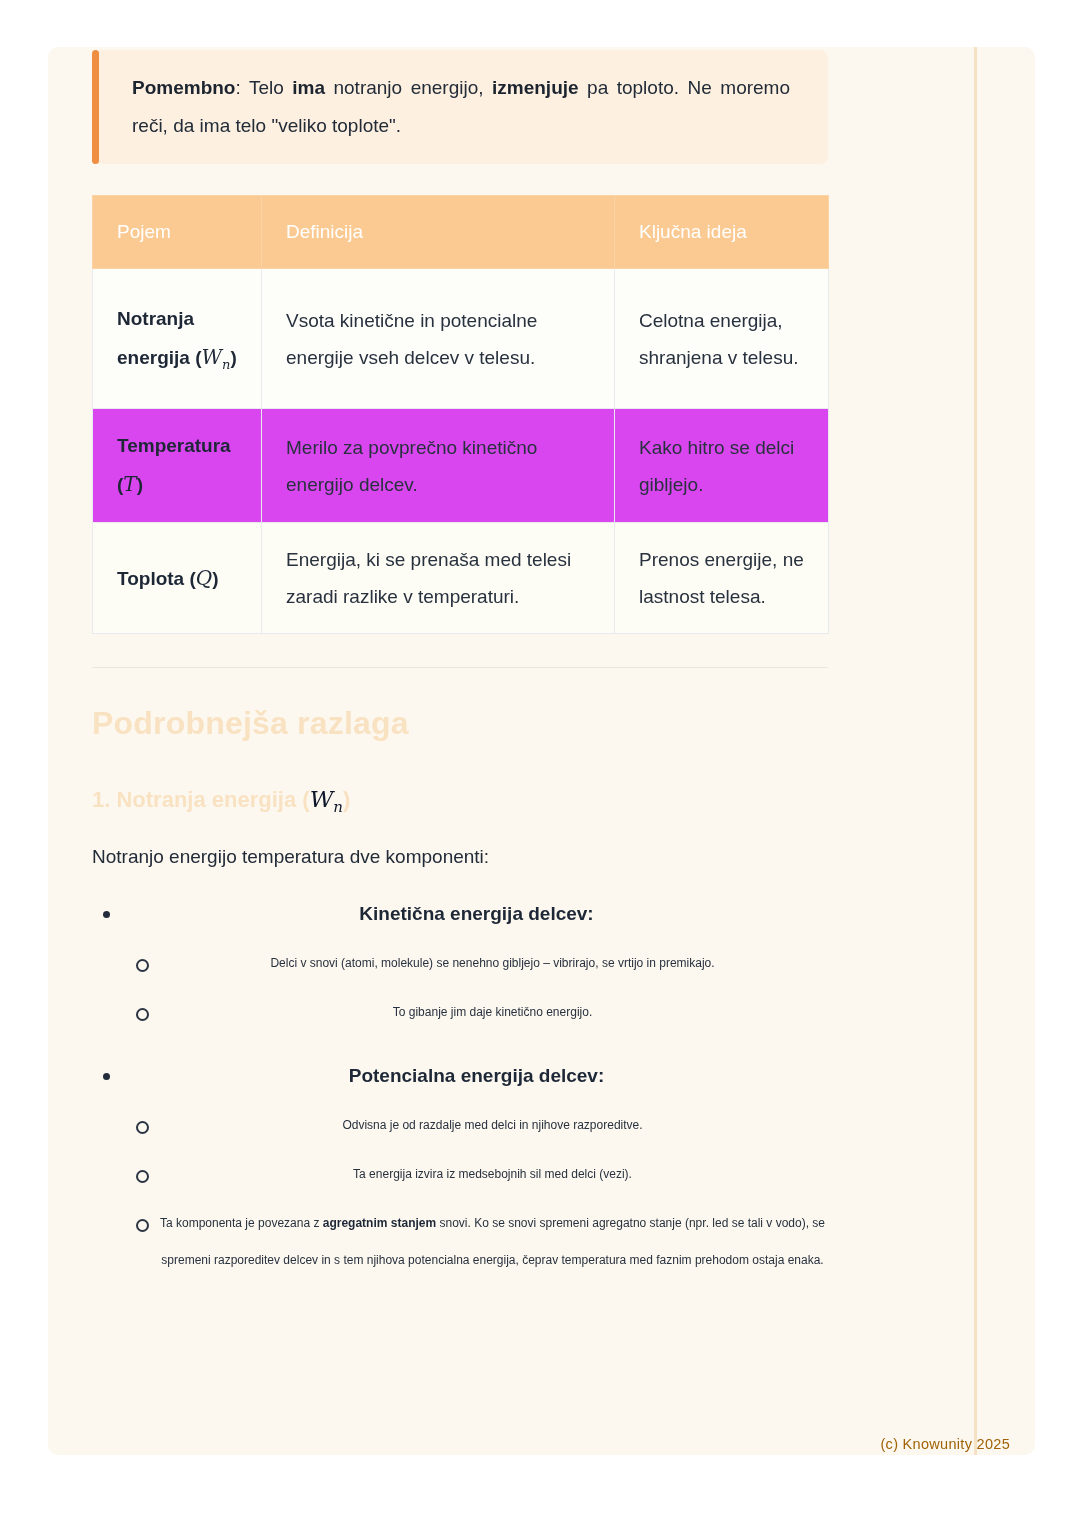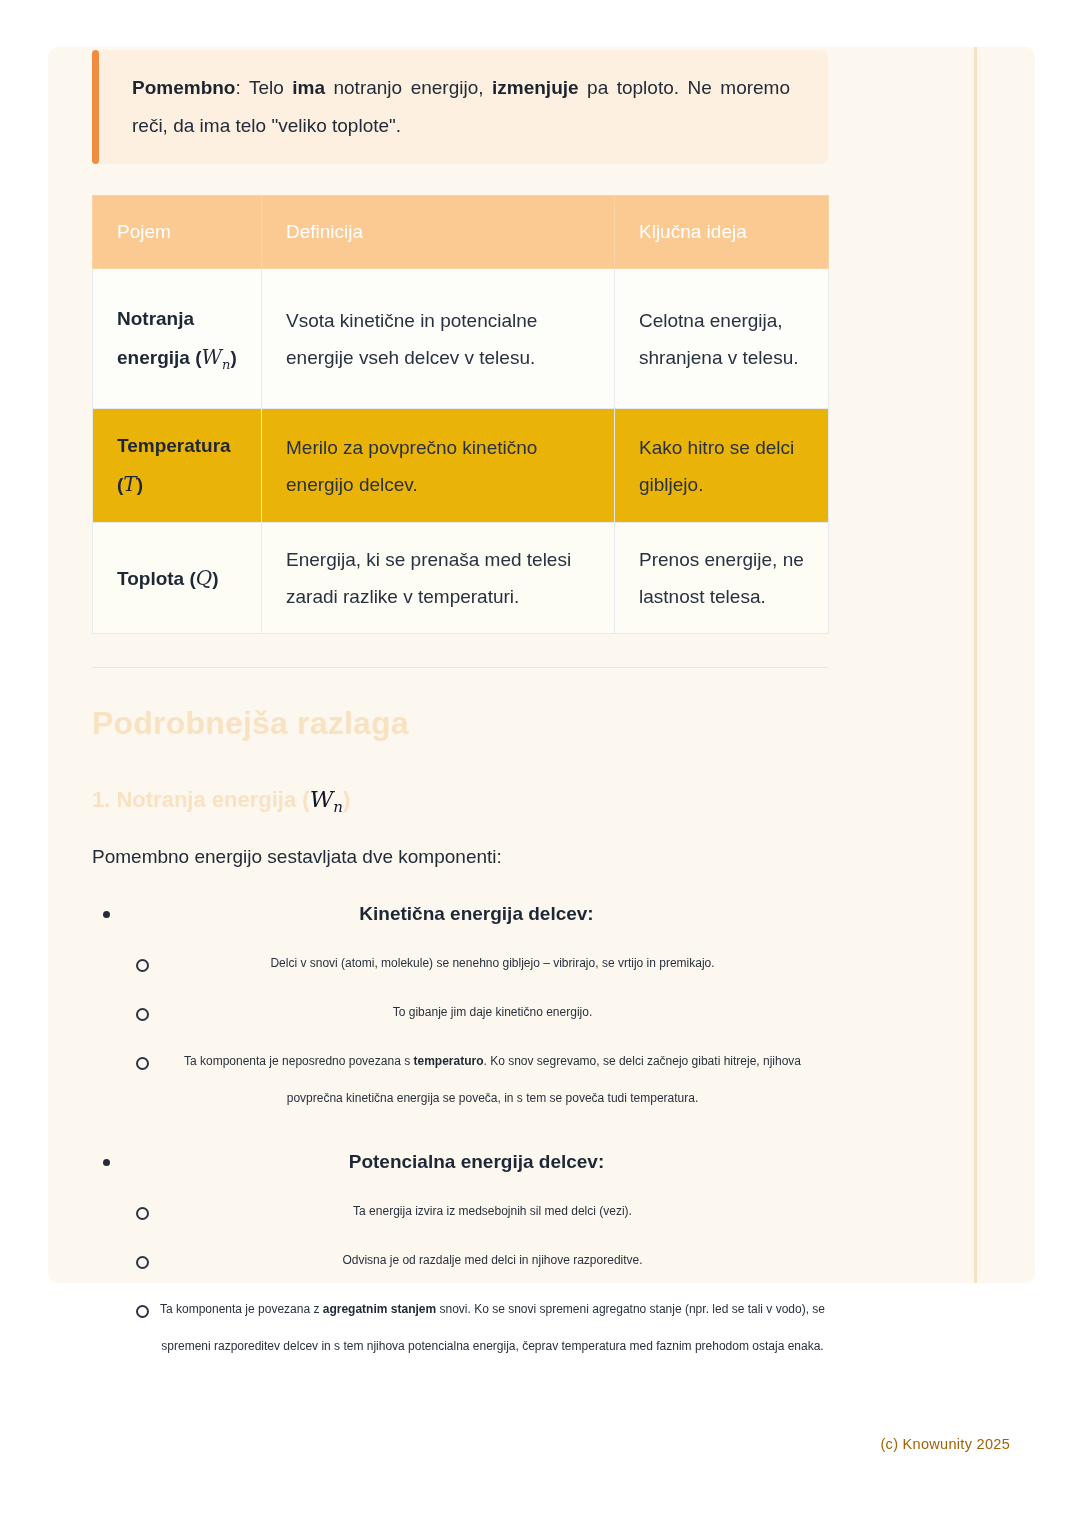--- a/index.html
+++ b/index.html
@@ -6,21 +6,21 @@
   html,body { margin:0; padding:0; }
   body {
     width:1080px; height:1528px; position:relative;
     background:#ffffff;
     font-family:"Liberation Sans", sans-serif;
     color:#232c3a;
     overflow:hidden;
   }
   .card {
     position:absolute; left:48px; top:47px;
-    width:987px; height:1236px;
+    width:987px; height:1408px;
     background:#fcf8f0;
     border-radius:10px;
   }
   .vline {
     position:absolute; left:926px; top:0; height:100%; width:3px;
     background:#f5e2c5;
   }
   .content { position:absolute; left:44px; top:0; width:736px; }
 
   
@@ -35,21 +35,21 @@
   
   table { margin-top:31px; width:736px; border-collapse:collapse; table-layout:fixed; }
   th, td { border:1px solid #e8eaee; padding:18px 24px; font-size:19px; text-align:left; vertical-align:middle; }
   thead th {
     background:#fbca92; border-color:#fbd3a4; color:#ffffff;
     font-weight:500; height:73px; padding:0 24px;margin-top:8px;
   }
   tbody th { font-weight:700; color:#1d2736; line-height:38px; }
   tbody td { line-height:37px; color:#28313e; font-weight:400; }
   tr.r1 { height:140px; background:#fdfdfa; }
-  tr.r2 { height:110px; background:#eab308; }
+  tr.r2 { height:110px; background:#d946ef; }
   tr.r3 { height:100px; background:#fdfcf5; }
 
   .math { font-family:"DejaVu Serif", serif; font-style:italic; font-weight:400; white-space:nowrap; }
   .math .mbase { font-style:italic; font-size:20px; }
   .math sub { font-size:13px; font-style:italic; line-height:0; }
 
   .divider { border:none; border-top:1px solid #ebe6da; margin:33px 0 0 0; width:736px; }
 
   h2.section-title {
     margin:38px 0 0 0; font-size:32px; line-height:34px; font-weight:700;
@@ -131,36 +131,35 @@
         </tr>
       </tbody>
     </table>
 
     <hr class="divider">
 
     <h2 class="section-title">Podrobnejša razlaga</h2>
 
     <h3 class="subsection-title"><span>1. Notranja energija (</span><span class="math"><span class="mbase">W</span><sub>n</sub></span><span>)</span></h3>
 
-    <p class="intro">Pomembno energijo sestavljata dve komponenti:</p>
+    <p class="intro">Notranjo energijo temperatura dve komponenti:</p>
 
     <div class="l1-group">
       <div class="l1-head">Kinetična energija delcev:</div>
       <ul class="l2">
         <li><span>Delci v snovi (atomi, molekule) se nenehno gibljejo – vibrirajo, se vrtijo in premikajo.</span></li>
         <li><span>To gibanje jim daje kinetično energijo.</span></li>
-        <li><span>Ta komponenta je neposredno povezana s </span><strong>temperaturo</strong><span>. Ko snov segrevamo, se delci začnejo gibati hitreje, njihova povprečna kinetična energija se poveča, in s tem se poveča tudi temperatura.</span></li>
       </ul>
     </div>
 
     <div class="l1-group">
       <div class="l1-head">Potencialna energija delcev:</div>
       <ul class="l2">
+        <li><span>Odvisna je od razdalje med delci in njihove razporeditve.</span></li>
         <li><span>Ta energija izvira iz medsebojnih sil med delci (vezi).</span></li>
-        <li><span>Odvisna je od razdalje med delci in njihove razporeditve.</span></li>
         <li><span>Ta komponenta je povezana z </span><strong>agregatnim stanjem</strong><span> snovi. Ko se snovi spremeni agregatno stanje (npr. led se tali v vodo), se spremeni razporeditev delcev in s tem njihova potencialna energija, čeprav temperatura med faznim prehodom ostaja enaka.</span></li>
       </ul>
     </div>
 
   </div>
 </div>
 
 <div class="footer">(c) Knowunity 2025</div>
 
 </body></html>

